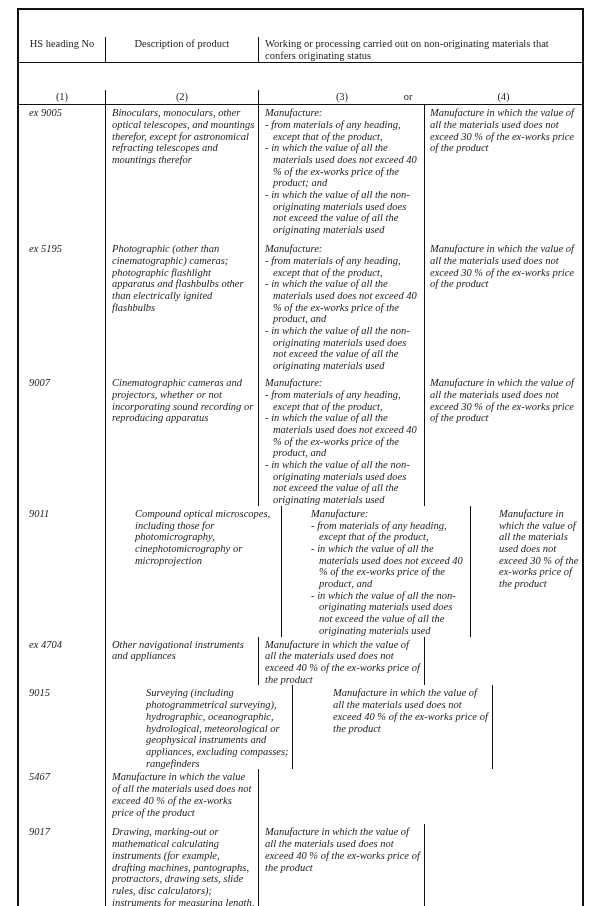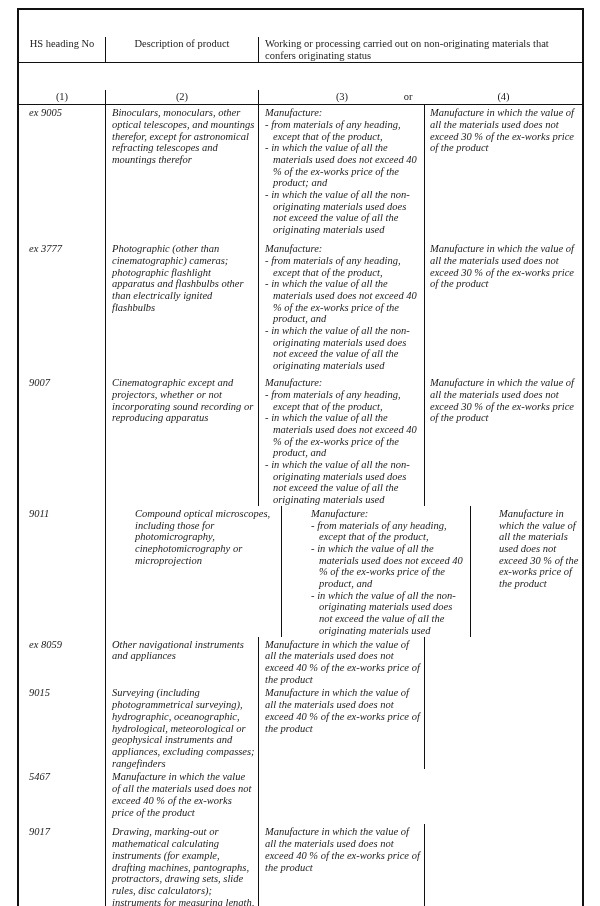--- a/index.html
+++ b/index.html
@@ -71,21 +71,21 @@
   
   .tr {
     display: grid;
     grid-template-columns: 87px 153px 166px 1fr;
   }
   .tr:nth-of-type(1) { min-height: 136px; }
   .tr:nth-of-type(2) { min-height: 134px; }
   .tr:nth-of-type(3) { min-height: 130px; }
   .tr:nth-of-type(4) { min-height: 129px; gap: 23px; }
   .tr:nth-of-type(5) { min-height: 46px; }
-  .tr:nth-of-type(6) { min-height: 84px; }
+  .tr:nth-of-type(6) { min-height: 84px; gap: 34px; }
   .tr:nth-of-type(7) { min-height: 55px; }
   .tr:nth-of-type(8) { min-height: 129px; }
   .td {
     padding: 2px 3px 0 6px;
     font-style: italic;
   }
   .td.b-r { border-right: 1px solid #111111; }
   .td.c1 { padding-left: 10px; }
   .td.c2 { white-space: pre-line; }
   .td.c4 { padding-left: 5px; }
@@ -123,34 +123,34 @@
     <div class="td c3 b-r">
           <div>Manufacture:</div>
           <div class="bullet">from materials of any heading, except that of the product,</div>
           <div class="bullet">in which the value of all the materials used does not exceed 40 % of the ex-works price of the product; and</div>
           <div class="bullet">in which the value of all the non-originating materials used does not exceed the value of all the originating materials used</div>
         </div>
     <div class="td c4">Manufacture in which the value of all the materials used does not exceed 30 % of the ex-works price of the product</div>
   </div>
 
   <div class="tr">
-    <div class="td c1 b-r">ex 3777</div>
+    <div class="td c1 b-r">ex 5195</div>
     <div class="td c2 b-r">Photographic (other than cinematographic) cameras; photographic flashlight apparatus and flashbulbs other than electrically ignited flashbulbs</div>
     <div class="td c3 b-r">
           <div>Manufacture:</div>
           <div class="bullet">from materials of any heading, except that of the product,</div>
           <div class="bullet">in which the value of all the materials used does not exceed 40 % of the ex-works price of the product, and</div>
           <div class="bullet">in which the value of all the non-originating materials used does not exceed the value of all the originating materials used</div>
         </div>
     <div class="td c4">Manufacture in which the value of all the materials used does not exceed 30 % of the ex-works price of the product</div>
   </div>
 
   <div class="tr">
     <div class="td c1 b-r">9007</div>
-    <div class="td c2 b-r">Cinematographic except and projectors, whether or not incorporating sound recording or reproducing apparatus</div>
+    <div class="td c2 b-r">Cinematographic cameras and projectors, whether or not incorporating sound recording or reproducing apparatus</div>
     <div class="td c3 b-r">
           <div>Manufacture:</div>
           <div class="bullet">from materials of any heading, except that of the product,</div>
           <div class="bullet">in which the value of all the materials used does not exceed 40 % of the ex-works price of the product, and</div>
           <div class="bullet">in which the value of all the non-originating materials used does not exceed the value of all the originating materials used</div>
         </div>
     <div class="td c4">Manufacture in which the value of all the materials used does not exceed 30 % of the ex-works price of the product</div>
   </div>
 
   <div class="tr">
@@ -159,21 +159,21 @@
     <div class="td c3 b-r">
           <div>Manufacture:</div>
           <div class="bullet">from materials of any heading, except that of the product,</div>
           <div class="bullet">in which the value of all the materials used does not exceed 40 % of the ex-works price of the product, and</div>
           <div class="bullet">in which the value of all the non-originating materials used does not exceed the value of all the originating materials used</div>
         </div>
     <div class="td c4">Manufacture in which the value of all the materials used does not exceed 30 % of the ex-works price of the product</div>
   </div>
 
   <div class="tr">
-    <div class="td c1 b-r">ex 8059</div>
+    <div class="td c1 b-r">ex 4704</div>
     <div class="td c2 b-r">Other navigational instruments and appliances</div>
     <div class="td c3 b-r">Manufacture in which the value of all the materials used does not exceed 40 % of the ex-works price of the product</div>
     <div class="td c4"></div>
   </div>
 
   <div class="tr">
     <div class="td c1 b-r">9015</div>
     <div class="td c2 b-r">Surveying (including photogrammetrical surveying), hydrographic, oceanographic, hydrological, meteorological or geophysical instruments and appliances, excluding compasses; rangefinders</div>
     <div class="td c3 b-r">Manufacture in which the value of all the materials used does not exceed 40 % of the ex-works price of the product</div>
     <div class="td c4"></div>

